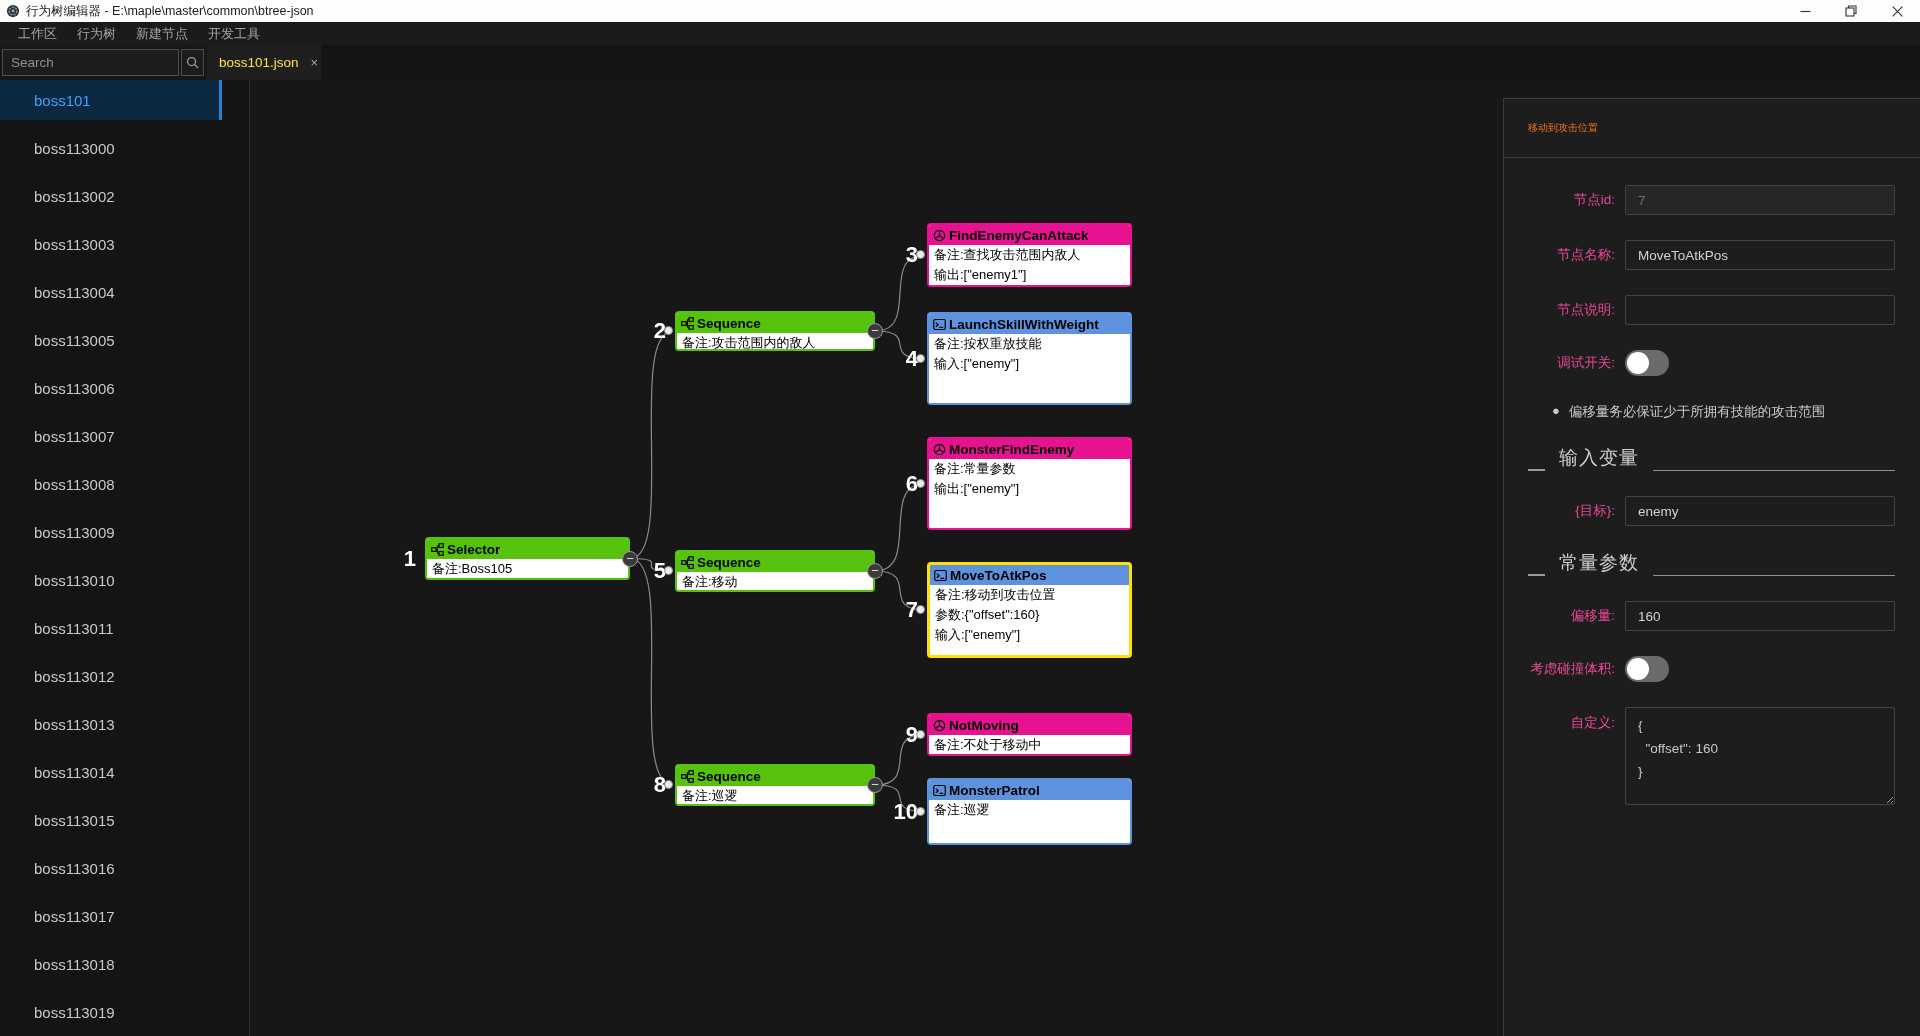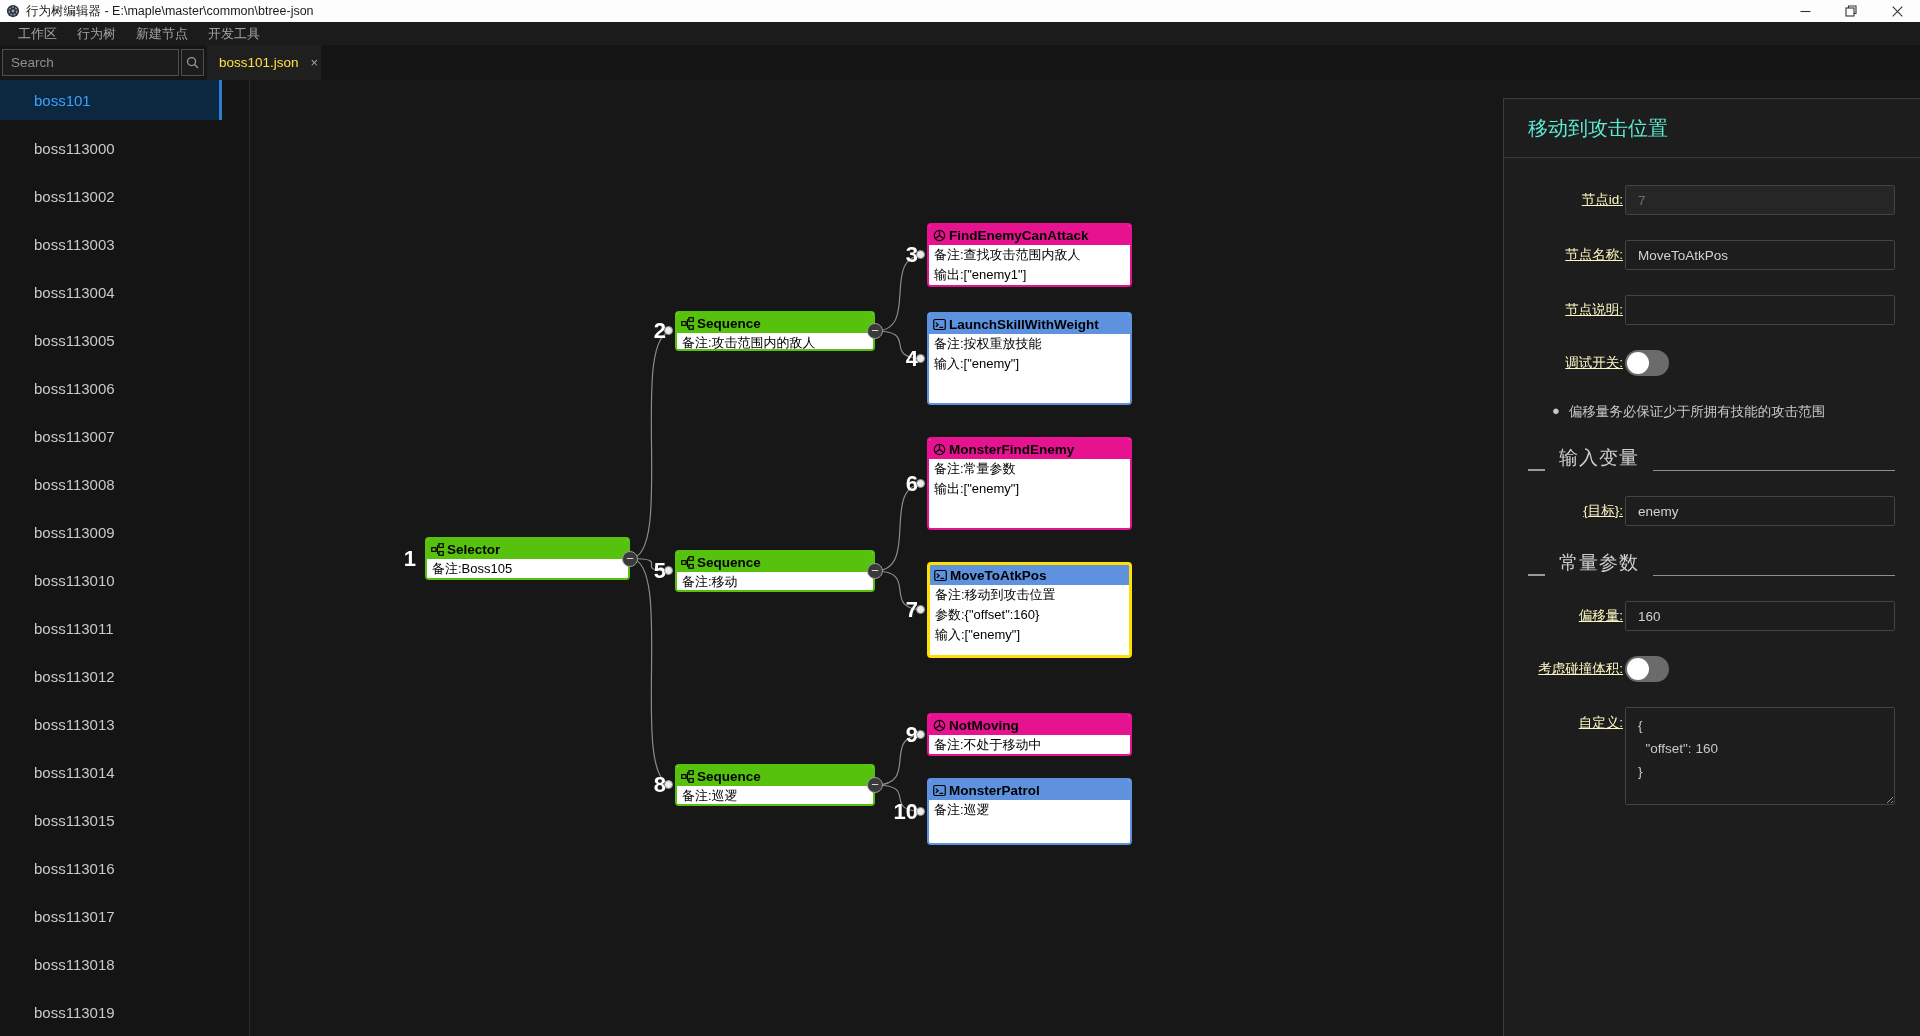--- a/index.html
+++ b/index.html
@@ -65,25 +65,25 @@
     border-radius:50%; background:#3a3a3a; border:1px solid #9a9a9a; color:#e0e0e0;
     font-size:13px; line-height:13px; text-align:center; z-index:5; }
   .socket { position:absolute; left:-11px; top:calc(50% - 5px); width:9px; height:9px;
     border-radius:50%; background:#ececec; border:1px solid #8a8a8a; z-index:5; }
 
   
   .panel { position:absolute; right:0; top:98px; width:417px; bottom:0;
     background:#1d1d1d; border-left:1px solid #3a3a3a; border-top:1px solid #3a3a3a; }
   .panel-header { height:59px; border-bottom:1px solid #383838; display:flex; align-items:center;
     padding-left:24px; }
-  .panel-title { color:#5eead4; font-size:20px; }
+  .panel-title { color:#f97316; font-size:10px; }
   .form-row { display:flex; align-items:center; justify-content:flex-end;
     margin:25px 25px 0 0; }
   .form-row.first { margin-top:27px; }
-  .form-label { color:#fef9c3; font-size:13.5px; white-space:nowrap; margin-right:2px;text-decoration:underline; }
+  .form-label { color:#ec4899; font-size:13.5px; white-space:nowrap; margin-right:10px; }
   .input-col { width:270px; flex:0 0 auto; }
   .text-input { width:270px; height:30px; background:transparent; border:1px solid #434343;
     border-radius:2px; color:#d2d2d2; font-size:13.5px; padding:0 12px; outline:none;
     font-family:inherit; }
   .text-input:disabled, .text-input.disabled { background:#262626; color:#6f6f6f; }
   .toggle { width:44px; height:26px; border-radius:13px; background:#6b6b6b; position:relative; }
   .toggle .knob { position:absolute; left:2px; top:2px; width:22px; height:22px;
     border-radius:50%; background:#ffffff; }
   .note-row { display:flex; margin:27px 20px 0 48px; color:#c8c8c8; font-size:13.5px; }
   .note-bullet { margin-right:9px; font-size:13px; }

